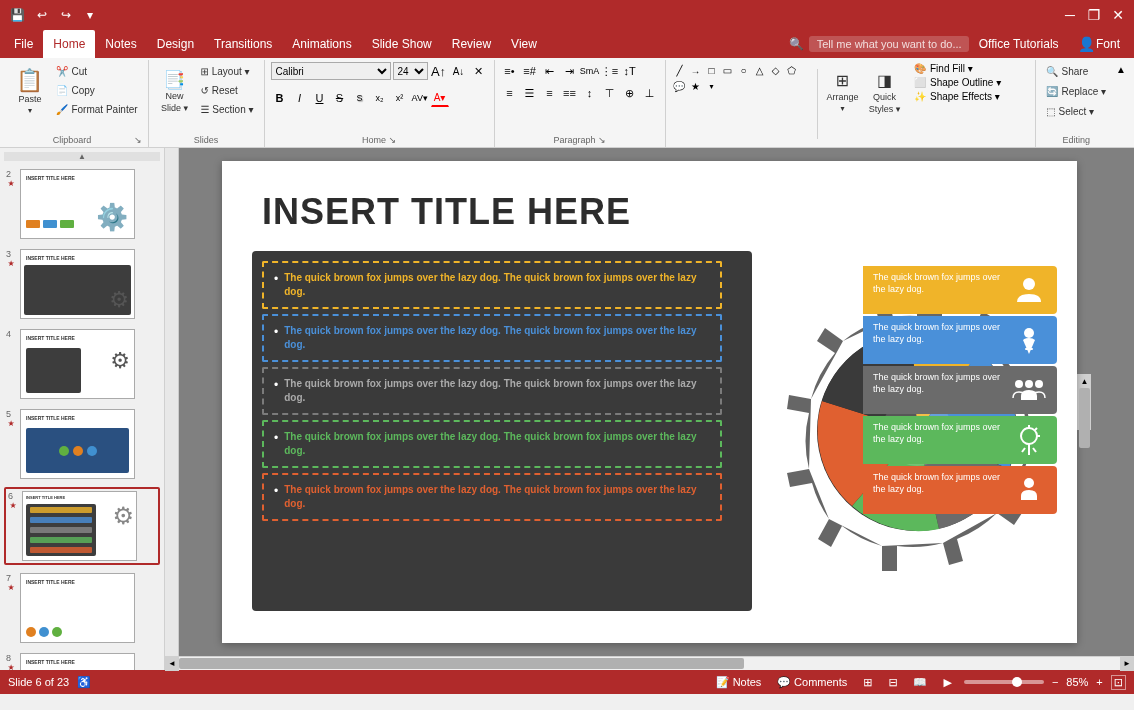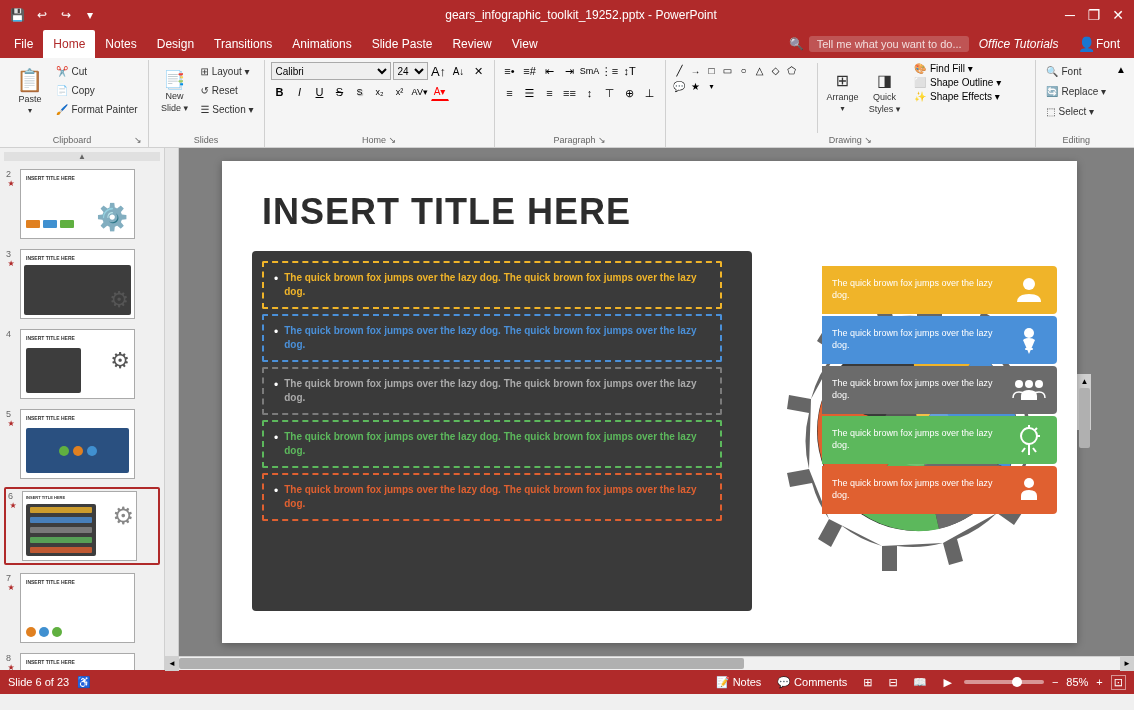--- a/index.html
+++ b/index.html
@@ -49,21 +49,21 @@
       display: flex; align-items: center; gap: 3px; cursor: pointer; padding: 1px 4px;
       border-radius: 2px; font-size: 10px; color: #333; white-space: nowrap; height: 18px;
     }
     .ribbon-col { display: flex; flex-direction: column; gap: 1px; justify-content: center; }
 
     
     .paste-btn { height: 60px; }
     .clipboard-small { display: flex; flex-direction: column; gap: 1px; }
 
     
-    .font-row1, .font-row2, .font-row3 { display: flex; align-items: flex-start; gap: 2px; margin-bottom: 1px; }
+    .font-row1, .font-row2, .font-row3 { display: flex; align-items: flex-start; gap: 2px; margin-bottom: 7px; }
     .font-select { width: 120px; height: 18px; font-size: 10px; border: 1px solid #aaa; }
     .font-size-select { width: 35px; height: 18px; font-size: 10px; border: 1px solid #aaa; }
     .font-btn { width: 18px; height: 18px; border: 1px solid transparent; cursor: pointer; font-size: 11px; display: flex; align-items: center; justify-content: center; }
     .font-btn.bold { font-weight: bold; }
     .font-btn.italic { font-style: italic; }
     .font-btn.underline { text-decoration: underline; }
     .font-btn.strike { text-decoration: line-through; }
     .shape-btn { width: 16px; height: 16px; display: flex; align-items: center; justify-content: center; font-size: 10px; cursor: pointer; }
     .drawing-right-btn { display: flex; align-items: center; gap: 3px; font-size: 10px; cursor: pointer; padding: 1px 4px; white-space: nowrap; }
     .arrange-btn { height: 60px; display: flex; flex-direction: column; align-items: center; justify-content: center; }
@@ -127,21 +127,21 @@
     .text-box-4 { border-color: #5cb85c; }
     .text-box-5 { border-color: #e06030; }
     .text-box .bullet { color: white; font-size: 12px; margin-top: 1px; }
     .text-box .text { color: white; font-size: 10px; line-height: 1.4; }
     .text-box .text .colored-1 { color: #f0b429; font-weight: 600; }
     .text-box .text .colored-2 { color: #4a90d9; font-weight: 600; }
     .text-box .text .colored-3 { color: #aaa; font-weight: 600; }
     .text-box .text .colored-4 { color: #5cb85c; font-weight: 600; }
     .text-box .text .colored-5 { color: #e06030; font-weight: 600; }
     .segment {
-      display: flex; align-items: center; border-radius: 2px; padding: 6px 10px; gap: 8px;
+      display: flex; border-radius: 2px; padding: 6px 10px; gap: 8px; margin-left: 41px;
     }
     .segment-text { color: white; font-size: 9px; line-height: 1.3; flex: 1; }
     .segment-icon { width: 36px; height: 36px; display: flex; align-items: center; justify-content: center; }
     .seg-1 { background: #f0b429; }
     .seg-2 { background: #4a90d9; }
     .seg-3 { background: #6b6b6b; }
     .seg-4 { background: #5cb85c; }
     .seg-5 { background: #e06030; }
 
     
@@ -156,45 +156,42 @@
 </head>
 <body>
 
 <div id="titlebar">
   <div class="left">
     <span class="qat-btn">💾</span>
     <span class="qat-btn">↩</span>
     <span class="qat-btn">↪</span>
     <span class="qat-btn">▾</span>
   </div>
-  <div class="center">
-    <span>gears_infographic_toolkit_19252.pptx - PowerPoint</span>
-  </div>
   <div class="right">
     <span class="title-btn">─</span>
     <span class="title-btn">❐</span>
     <span class="title-btn">✕</span>
   </div>
 </div>
 
 <div id="menubar">
   <div class="menu-item">File</div>
   <div class="menu-item active">Home</div>
   <div class="menu-item">Notes</div>
   <div class="menu-item">Design</div>
   <div class="menu-item">Transitions</div>
   <div class="menu-item">Animations</div>
-  <div class="menu-item">Slide Paste</div>
+  <div class="menu-item">Slide Show</div>
   <div class="menu-item">Review</div>
   <div class="menu-item">View</div>
   <div class="menu-search">
     <span style="font-size:12px;">🔍</span>
     <input type="text" placeholder="Tell me what you want to do..." style="">
   </div>
-  <div class="menu-item" style="background:transparent;font-style:italic;">Office Tutorials</div>
+  <div class="menu-item" style="background:transparent;">Office Tutorials</div>
   <div class="menu-item">
     <span style="font-size:14px;">👤</span>
     <span>Font</span>
   </div>
 </div>
 
 <div id="ribbon">
 
   <div class="ribbon-group">
     <div class="ribbon-group-content">
@@ -324,26 +321,25 @@
         <div class="drawing-right-btn">
           <span>⬜</span>
             <span>Shape Outline ▾</span>
         </div>
         <div class="drawing-right-btn">
           <span>✨</span>
             <span>Shape Effects ▾</span>
         </div>
       </div>
     </div>
-    <div class="ribbon-group-label">Drawing ↘</div>
   </div>
 
   <div class="ribbon-group" style="border-right:none;">
     <div class="ribbon-group-content" style="flex-direction:column;">
-      <div class="ribbon-btn-small">🔍 Font</div>
+      <div class="ribbon-btn-small">🔍 Share</div>
       <div class="ribbon-btn-small">🔄 Replace ▾</div>
       <div class="ribbon-btn-small">⬚ Select ▾</div>
     </div>
     <div class="ribbon-group-label">Editing</div>
   </div>
 
   <div style="width:14px; display:flex; align-items:flex-start; padding-top:4px;">
     <span style="cursor:pointer; font-size:10px;">▲</span>
   </div>
 </div>

